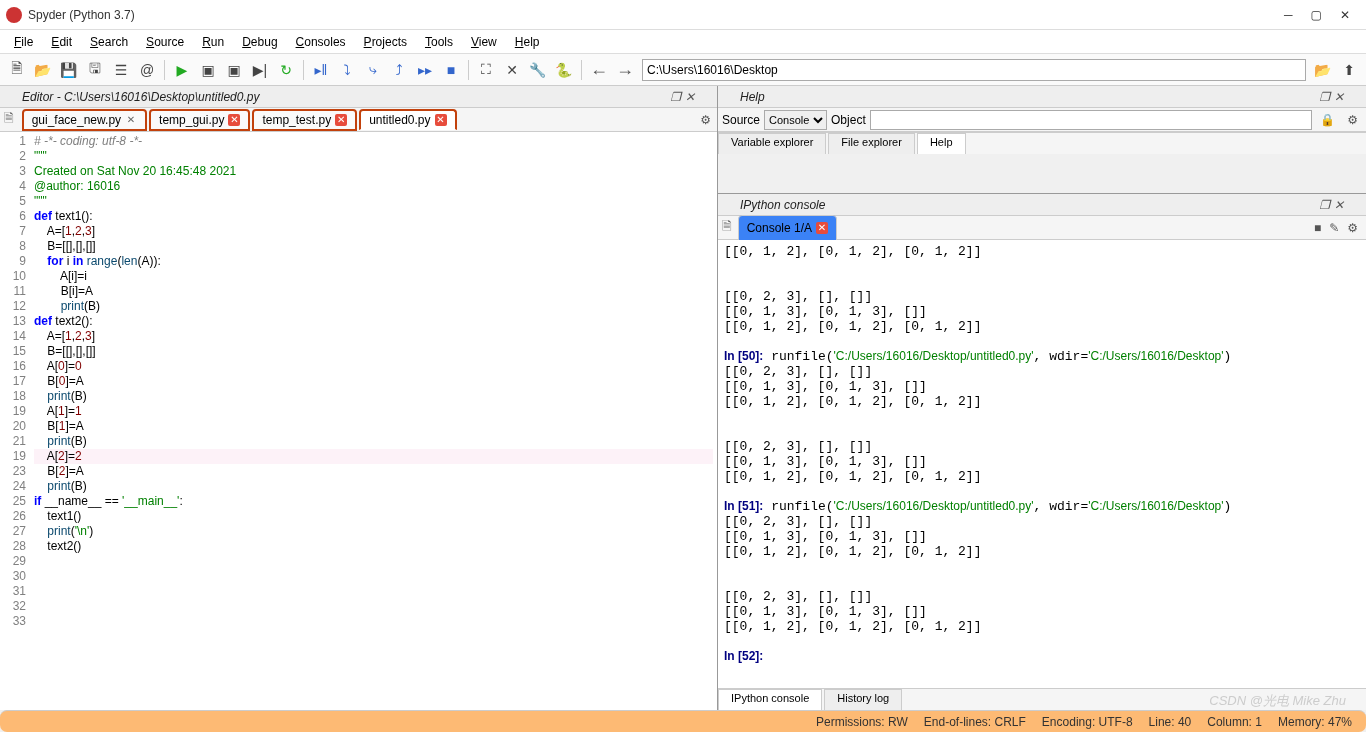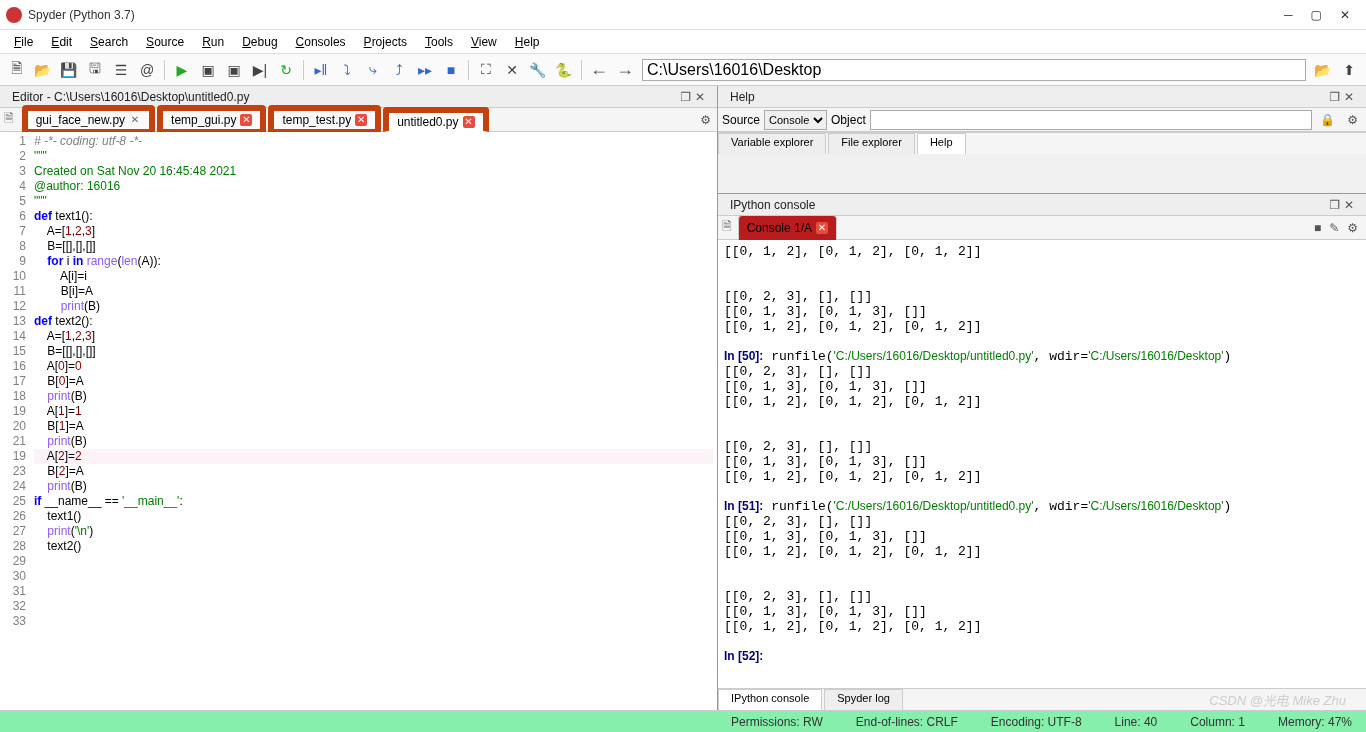--- a/index.html
+++ b/index.html
@@ -7,62 +7,62 @@
 .titlebar { height:30px; background:#fff; display:flex; align-items:center; padding:0 6px; border-bottom:1px solid #ddd; }
 .titlebar .app-icon { width:16px; height:16px; background:#c33; border-radius:50%; margin-right:6px; }
 .titlebar .title { flex:1; font-size:12px; color:#333; }
 .win-controls { display:flex; gap:18px; padding-right:10px; color:#333; font-size:14px; }
 .menubar { height:24px; background:#fff; display:flex; align-items:center; padding:0 6px; gap:2px; border-bottom:1px solid #ddd; }
 .menubar span { padding:2px 8px; cursor:default;text-align:right; }
 .menubar u { text-decoration:underline; }
 .toolbar { height:32px; background:#fafafa; display:flex; align-items:center; padding:0 4px; border-bottom:1px solid #ccc; }
 .tb-btn { width:24px; height:24px; margin:0 1px; display:flex; align-items:center; justify-content:center; border:1px solid transparent; font-size:14px; color:#444; }
 .sep { width:1px; height:20px; background:#ccc; margin:0 4px; }
-.path-input { flex:1; height:22px; border:1px solid #aaa; background:#fff; padding:0 4px; font-size:16px; margin:0 4px; }
+.path-input { flex:1; height:22px; border:1px solid #aaa; background:#fff; padding:0 4px; font-size:12px; margin:0 4px; }
 .arrow { color:#555; font-size:18px; padding:0 4px; }
 .main { display:flex; height:calc(100% - 30px - 24px - 32px - 22px); }
 .left-pane { width:718px; display:flex; flex-direction:column; border-right:1px solid #999; }
-.pane-header { height:22px; background:#eee; border-bottom:1px solid #ccc; display:flex; align-items:center; padding:0 12px; font-size:11px; color:#222; }
+.pane-header { height:22px; background:#eee; border-bottom:1px solid #ccc; display:flex; align-items:center; padding:0 22px; font-size:11px; color:#222;font-style:italic; }
 .pane-header .spacer { flex:1; }
 .pane-icons { display:flex; gap:4px; font-size:12px; color:#555; }
 .file-tabs { height:24px; background:#f5f5f5; border-bottom:1px solid #ccc; display:flex; align-items:center; padding-left:4px; gap:2px; }
-.file-tab { display:flex; align-items:center; padding:2px 8px; border:6px solid #c2410c; background:#fafafa; font-size:11px; gap:4px; border-radius:4px 4px 0 0; font-family:"Courier New",monospace; }
+.file-tab { display:flex; align-items:center; padding:2px 8px; border:2px solid #c2410c; background:#fafafa; font-size:11px; gap:4px; border-radius:4px 4px 0 0; font-family:"Courier New",monospace; }
 .file-tab.active { background:#fff; border-bottom:1px solid #fff; }
 .tab-close { width:12px; height:12px; font-size:10px; text-align:center; color:#666; }
 .tab-close.red { background:#e74c3c; color:#fff; border-radius:2px; }
 .gear-right { margin-left:auto; margin-right:6px; color:#555; }
 .editor { flex:1; background:#fff; display:flex; overflow:auto; font-family:"Courier New",monospace; font-size:13px; line-height:15px; }
 .gutter { width:30px; text-align:right; color:#808080; padding:2px 4px 2px 0; background:#fff; user-select:none; }
 .code { flex:1; padding:2px 4px; white-space:pre; }
 .c-comment { color:#808080; font-style:italic; }
 .c-str { color:#008000; }
 .c-key { color:#0000ff; font-weight:bold; }
 .c-num { color:#800000; }
 .c-name { color:#000000; }
-.c-builtin { color:#8b5cf6; }
+.c-builtin { color:#0c4a6e; }
 .hl-line { background:#fdf2f8; display:block; width:100%; }
 .right-pane { flex:1; display:flex; flex-direction:column; }
 .help-panel { height:108px; display:flex; flex-direction:column; border-bottom:1px solid #999; }
 .help-controls { height:24px; display:flex; align-items:center; padding:0 4px; background:#f5f5f5; border-bottom:1px solid #ccc; font-size:11px; gap:4px; }
 .help-controls select, .help-controls input { height:20px; border:1px solid #aaa; font-size:11px; }
 .help-controls input { flex:1; padding:0 4px; }
 .lock-icon, .gear2 { color:#555; padding:0 4px; }
 .usage-area { flex:1; background:#fff; display:flex; align-items:flex-start; justify-content:center; padding-top:10px; }
 .usage-tab { background:#2196f3; color:#fff; padding:8px 20px; width:340px; text-align:left; font-size:13px; }
 .sub-tabs { height:22px; display:flex; border-top:1px solid #ccc; background:#f5f5f5; }
 .sub-tab { padding:2px 12px; border:1px solid #ccc; border-bottom:none; background:#eee; font-size:11px; margin-right:2px; }
 .sub-tab.active { background:#fff; }
 .console-panel { flex:1; display:flex; flex-direction:column; }
 .console-tabs { height:24px; background:#f5f5f5; display:flex; align-items:center; padding:0 4px; border-bottom:1px solid #ccc; }
-.console-tab { display:flex; align-items:center; padding:5px 8px; border:1px solid #ccc; background:#b91c1c; font-size:11px; gap:4px; border-radius:4px 4px 0 0; }
+.console-tab { display:flex; align-items:center; padding:5px 8px; border:1px solid #ccc; background:#3b82f6; font-size:11px; gap:4px; border-radius:4px 4px 0 0; }
 .console-body { flex:1; background:#fff; overflow:auto; padding:4px 6px; font-family:"Courier New",monospace; font-size:13px; line-height:15px; white-space:pre; }
 .in-prompt { color:#000080; font-weight:bold; }
 .path-green { color:#008000;margin-top:48px; }
 .bottom-tabs { height:22px; display:flex; background:#f5f5f5; border-top:1px solid #ccc; }
-.statusbar { position:absolute; bottom:0; left:0; right:0; height:22px; background:#86efac; border-top:1px solid #ccc; display:flex; align-items:center; padding:0 8px; gap:21px; font-size:11px; color:#333; }
+.statusbar { position:absolute; bottom:0; left:0; right:0; height:22px; background:#fdba74; border-top:1px solid #ccc; display:flex; align-items:center; padding:0 8px; gap:4px; font-size:11px; color:#333;border-radius:7px; }
 .statusbar .sb-item { padding:0 6px; }
 .statusbar .spacer { flex:1; }
 .watermark { position:absolute; right:20px; bottom:22px; color:#ccc; font-size:13px; font-style:italic; pointer-events:none; }
 </style>
 </head>
 <body>
 
 <div class="titlebar">
   <div class="app-icon"></div>
   <div class="title">Spyder (Python 3.7)</div>
@@ -261,21 +261,21 @@
 
 
 [[0, 2, 3], [], []]
 [[0, 1, 3], [0, 1, 3], []]
 [[0, 1, 2], [0, 1, 2], [0, 1, 2]]
 
 <span class="in-prompt">In [52]:</span> <span class="path-green"></span><span class="path-green"></span>
 </div>
       <div class="bottom-tabs" id="console-subtabs">
           <div class="sub-tab active">IPython console</div>
-          <div class="sub-tab">Spyder log</div>
+          <div class="sub-tab">History log</div>
         </div>
     </div>
   </div>
 </div>
 
 <div class="statusbar">
   <span class="spacer"></span>
   <span class="sb-item">Permissions: RW</span>
   <span class="sb-item">End-of-lines: CRLF</span>
   <span class="sb-item">Encoding: UTF-8</span>

